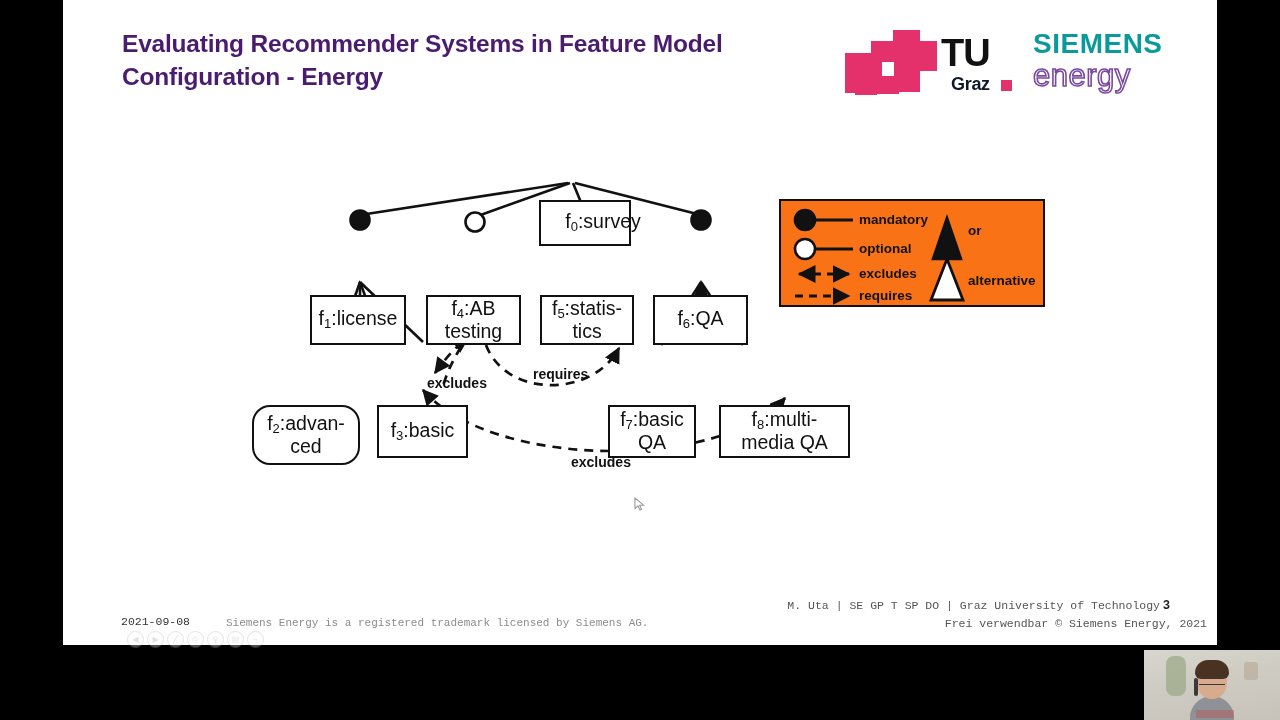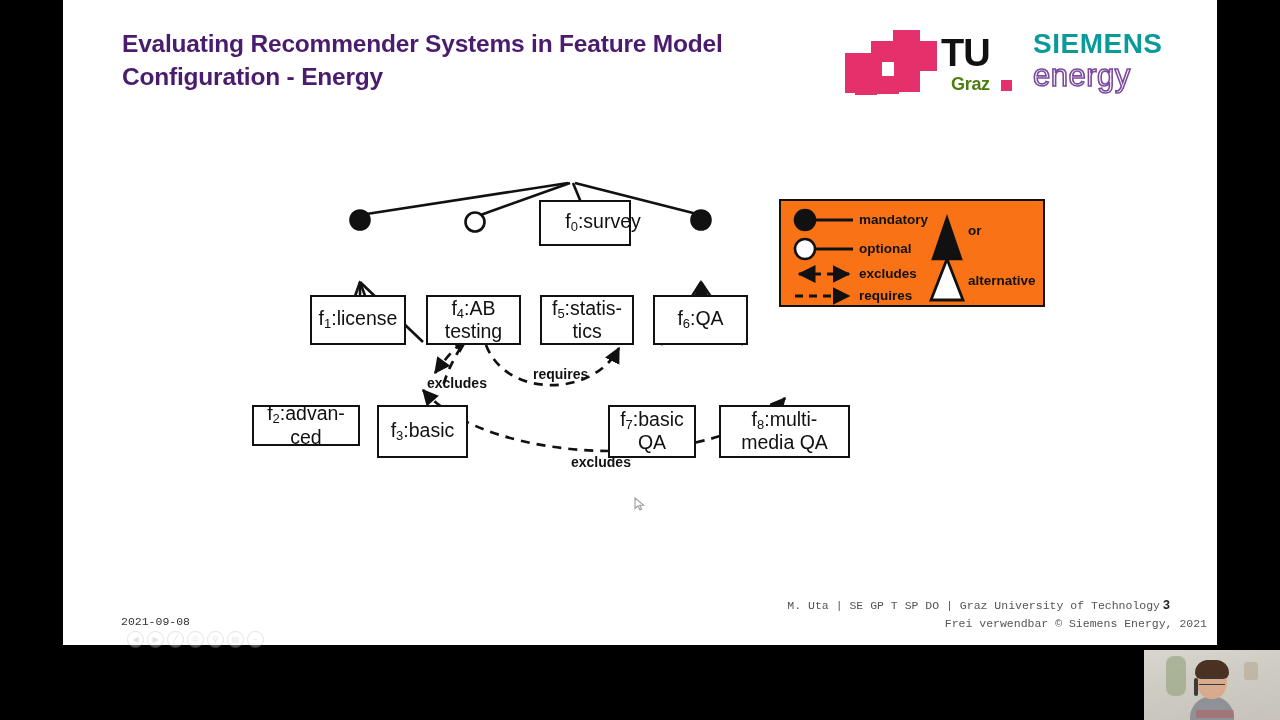--- a/index.html
+++ b/index.html
@@ -20,21 +20,21 @@
   #tug .t1{left:0px;  top:25px; width:40px; height:40px;}
   #tug .t2{left:26px; top:13px; width:28px; height:30px;}
   #tug .t3{left:16px; top:40px; width:38px; height:26px;}
   #tug .t4{left:48px; top:2px;  width:27px; height:62px;}
   #tug .t5{left:62px; top:13px; width:30px; height:30px;}
   #tug .t6{left:10px; top:45px; width:22px; height:22px;}
   #tug .cut1{position:absolute;background:#fff;left:37px;top:34px;width:12px;height:14px;}
   #tug .tu{position:absolute;left:96px;top:6px;font-size:38px;font-weight:bold;
            color:#111;letter-spacing:-1px;line-height:1;font-family:"Liberation Sans",sans-serif;}
   #tug .graz{position:absolute;left:106px;top:47px;font-size:18px;font-weight:bold;
-             color:#4d7c0f;letter-spacing:-.3px;line-height:1;}
+             color:#0f172a;letter-spacing:-.3px;line-height:1;}
   #tug .gsq{position:absolute;left:156px;top:52px;width:11px;height:11px;background:#E5316B;}
 
   
   #sie{position:absolute;left:970px;top:30px;width:150px;height:70px;}
   #sie .sm{position:absolute;left:0;top:0;font-size:28px;font-weight:bold;color:#0B9A9A;
            letter-spacing:.5px;line-height:1;font-family:"Liberation Sans",sans-serif;}
   #sie .en{position:absolute;left:0;top:30px;font-size:31px;color:#7B4A9E;letter-spacing:.5px;
            line-height:1;font-family:"Liberation Sans",sans-serif;
            -webkit-text-stroke:1.6px #7B4A9E;color:transparent;}
 
@@ -163,21 +163,21 @@
       </div>
 
       <div class="fbox" style="left:477px;top:295px;width:94px;height:50px;">
         <span>f<sub>5</sub>:statis-<br>tics</span>
       </div>
 
       <div class="fbox" style="left:590px;top:295px;width:95px;height:50px;">
         <span>f<sub>6</sub>:QA</span>
       </div>
 
-      <div class="fbox" style="left:189px;top:405px;width:108px;height:41px;">
+      <div class="fbox" style="left:189px;top:405px;width:108px;height:60px;border-radius:18px;">
         <span>f<sub>2</sub>:advan-<br>ced</span>
       </div>
 
       <div class="fbox" style="left:314px;top:405px;width:91px;height:53px;">
         <span>f<sub>3</sub>:basic</span>
       </div>
 
       <div class="fbox" style="left:545px;top:405px;width:88px;height:53px;">
         <span>f<sub>7</sub>:basic<br>QA</span>
       </div>
@@ -222,20 +222,21 @@
         <div class="lgrow" style="left:187px;top:22px;">or</div>
         <div class="lgrow" style="left:187px;top:72px;">alternative</div>
       </div>
 
       <svg id="cursor" viewBox="0 0 12 14">
         <path d="M1,1 L1,11.5 L4,8.8 L6,13 L7.6,12.2 L5.7,8.3 L9.6,8.2 Z" fill="#fff" stroke="#9a9a9a" stroke-width="1.1"></path>
       </svg>
     </div>
 
     <div class="ft" id="ftDate">2021-09-08</div>
+    <div class="ft" id="ftTm">Siemens Energy is a registered trademark licensed by Siemens AG.</div>
     <div class="ft" id="ftAuth">M. Uta | SE GP T SP DO | Graz University of Technology</div>
     <div id="ftPage">3</div>
     <div class="ft" id="ftCopy">Frei verwendbar © Siemens Energy, 2021</div>
 
     <div id="ctrls">
       <div class="ctl">◀</div>
       <div class="ctl">▶</div>
       <div class="ctl">╱</div>
       <div class="ctl">⎙</div>
       <div class="ctl">⚲</div>

